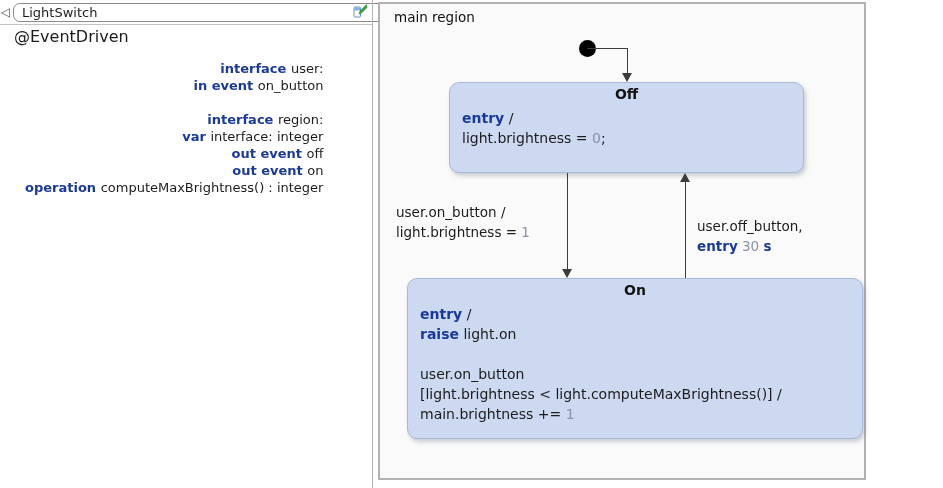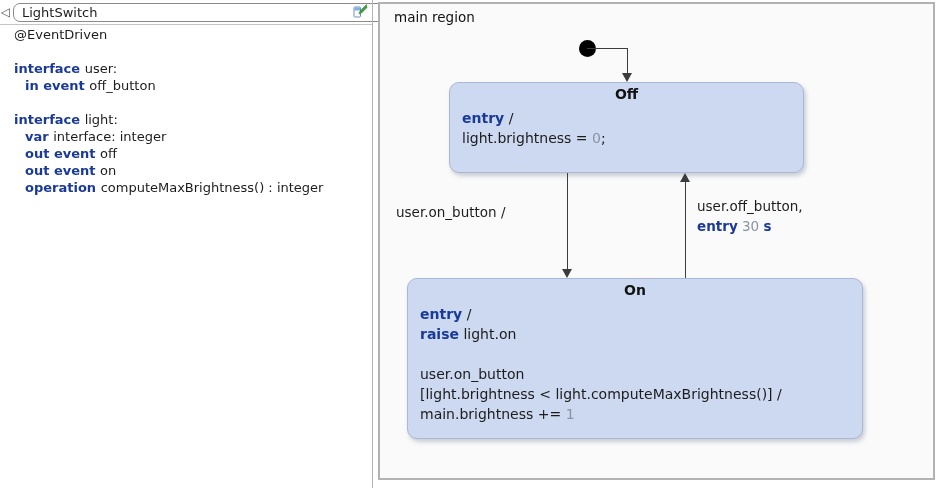--- a/index.html
+++ b/index.html
@@ -32,30 +32,30 @@
     font-size: 12px; color: #555; cursor: pointer; line-height: 16px;
   }
   .name-input {
     position: absolute; left: 13px; top: 3px; width: 400px; height: 19px;
     border: 1px solid #8a8a8a; border-radius: 7px;
     padding: 0 8px; font-size: 13px; color: #1c1c1c;
     font-family: "DejaVu Sans", "Liberation Sans", sans-serif;
     background: #ffffff; outline: none;
   }
   .edit-icon { position: absolute; left: 351px; top: 3px; width: 17px; height: 17px; cursor: pointer; }
-  .annotation { position: absolute; left: 14px; top: 27px; font-size: 13px; color: #1c1c1c; }
+  .annotation { position: absolute; left: 14px; top: 27px; font-size: 16px; color: #1c1c1c; }
   .code {
     position: absolute; left: 14px; top: 60px; font-size: 13px; color: #1c1c1c;
   }
-  .code .line { line-height: 17px; min-height: 17px; white-space: pre; }
+  .code .line { line-height: 17px; min-height: 17px; white-space: pre; text-align: right; }
   .code .ind  { padding-left: 11px; }
 
   
   .diagram {
-    position: absolute; left: 378px; top: 2px; width: 557px; height: 478px;
+    position: absolute; left: 378px; top: 2px; width: 488px; height: 478px;
     background: #fafafa; border: 2px solid #b2b2b2;
   }
   .region-label { position: absolute; left: 14px; top: 5px; font-size: 13.5px; color: #111; }
 
   .state {
     position: absolute;
     background: #ccd9f0;
     border: 1px solid #a9b8d6;
     border-radius: 10px;
     box-shadow: 2px 3px 4px rgba(110,120,140,0.35);
@@ -81,21 +81,21 @@
     border-left: 5px solid transparent; border-right: 5px solid transparent; }
   .ah-down { border-top: 9px solid #3c3c3c; }
   .ah-up   { border-bottom: 9px solid #3c3c3c; }
   .ah-init    { left: 242px; top: 69px;  }
   .ah-off-on  { left: 182px; top: 265px; }
   .ah-on-off  { left: 300px; top: 169px; }
 
   .trans-label { position: absolute; font-size: 13.5px; color: #1c1c1c; }
   .trans-label .line { line-height: 20px; min-height: 20px; white-space: pre; }
   .label-left  { left: 16px;  top: 198px; }
-  .label-right { left: 317px; top: 192px; }
+  .label-right { left: 317px; top: 212px; }
 </style>
 </head>
 <body>
 
 <div class="left-panel">
   <span class="collapse-arrow">◁</span>
 
   <input class="name-input" type="text" value="LightSwitch" style="">
 
   <span class="edit-icon">
@@ -105,23 +105,23 @@
       <path d="M15.5 1.5 L9 8 L7.8 11 L10.8 9.8 L16 4.5 Z" fill="#3aa13a" stroke="#2c7d2c" stroke-width="0.5"></path>
     </svg>
   </span>
 
   <div class="header-sep"></div>
 
   <div class="annotation">@EventDriven</div>
 
   <div class="code">
     <div class="line"><span class="kw">interface </span><span>user:</span></div>
-    <div class="line ind"><span class="kw">in event </span><span>off_button</span></div>
+    <div class="line ind"><span class="kw">in event </span><span>on_button</span></div>
     <div class="line"></div>
-    <div class="line"><span class="kw">interface </span><span>light:</span></div>
+    <div class="line"><span class="kw">interface </span><span>region:</span></div>
     <div class="line ind"><span class="kw">var </span><span>interface: integer</span></div>
     <div class="line ind"><span class="kw">out event </span><span>off</span></div>
     <div class="line ind"><span class="kw">out event </span><span>on</span></div>
     <div class="line ind"><span class="kw">operation </span><span>computeMaxBrightness() : integer</span></div>
   </div>
 </div>
 
 <div class="left-divider"></div>
 
 <div class="diagram">
@@ -137,20 +137,21 @@
     <div class="state-body">
       <div class="line"><span class="kw">entry</span><span> /</span></div>
       <div class="line"><span>light.brightness = </span><span class="num">0</span><span>;</span></div>
     </div>
   </div>
 
   <div class="edge line-down"></div>
   <div class="arrowhead ah-down ah-off-on"></div>
   <div class="trans-label label-left">
     <div class="line"><span>user.on_button /</span></div>
+    <div class="line"><span>light.brightness = </span><span class="num">1</span></div>
   </div>
 
   <div class="edge line-up"></div>
   <div class="arrowhead ah-up ah-on-off"></div>
   <div class="trans-label label-right">
     <div class="line"><span>user.off_button,</span></div>
     <div class="line"><span class="kw">entry</span><span> </span><span class="num">30</span><span> </span><span class="kw">s</span></div>
   </div>
 
   <div class="state state-on">

